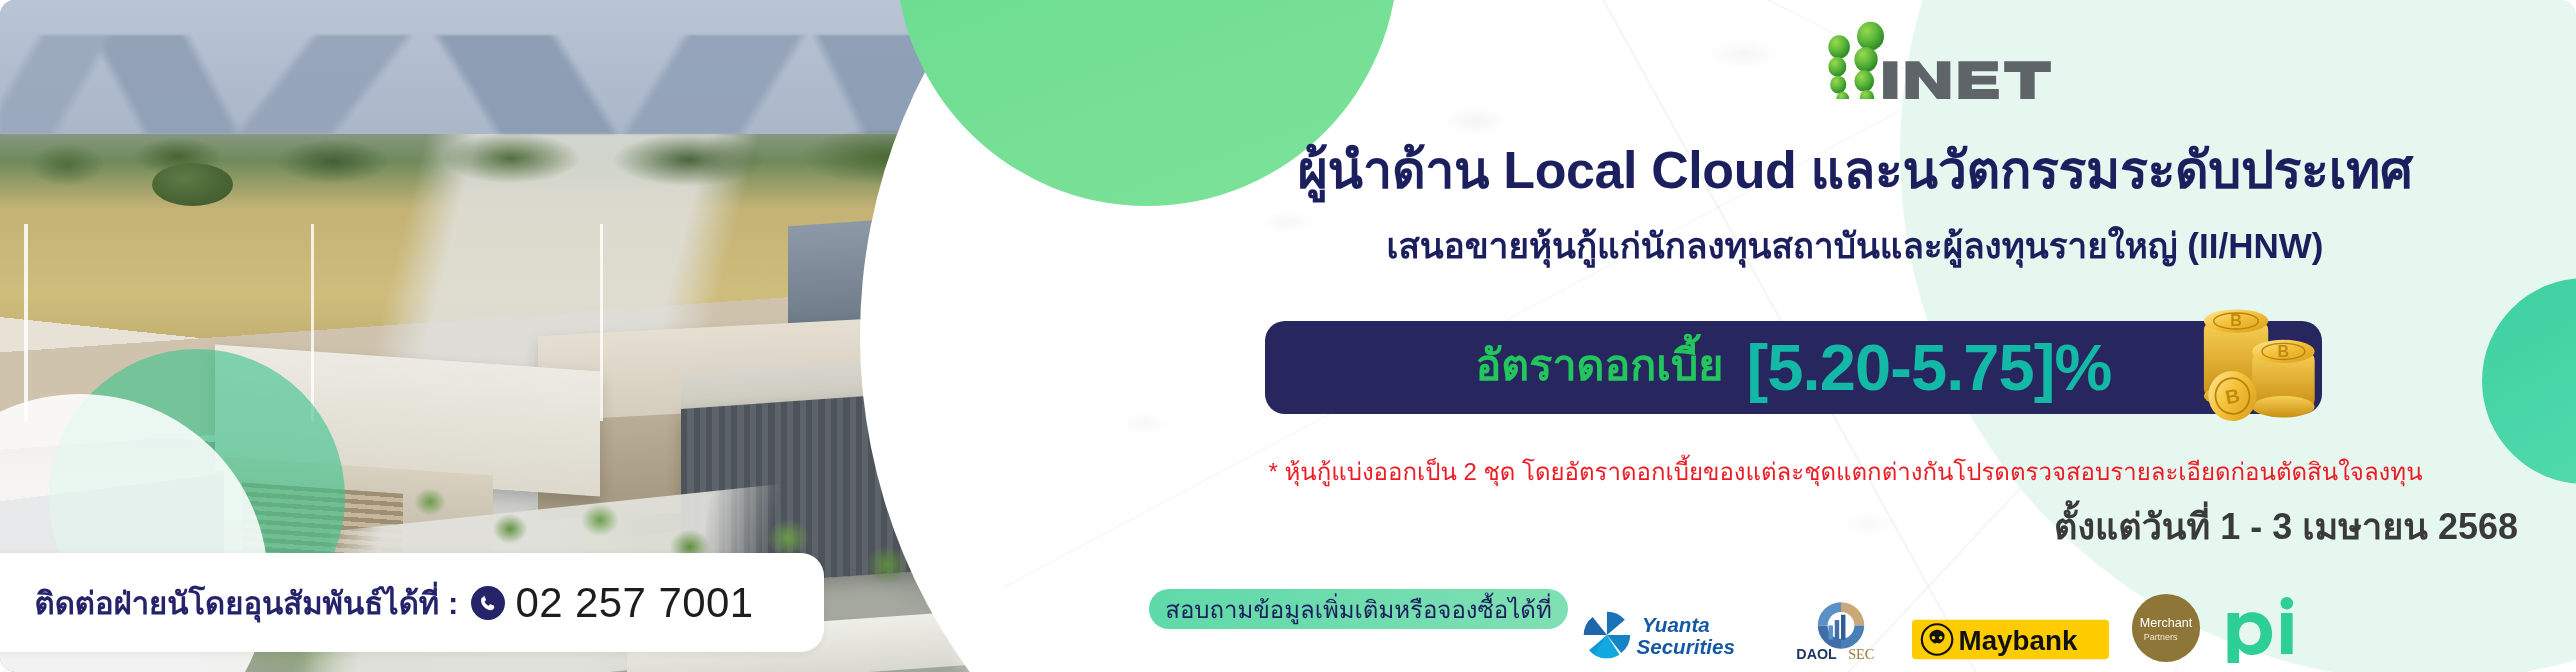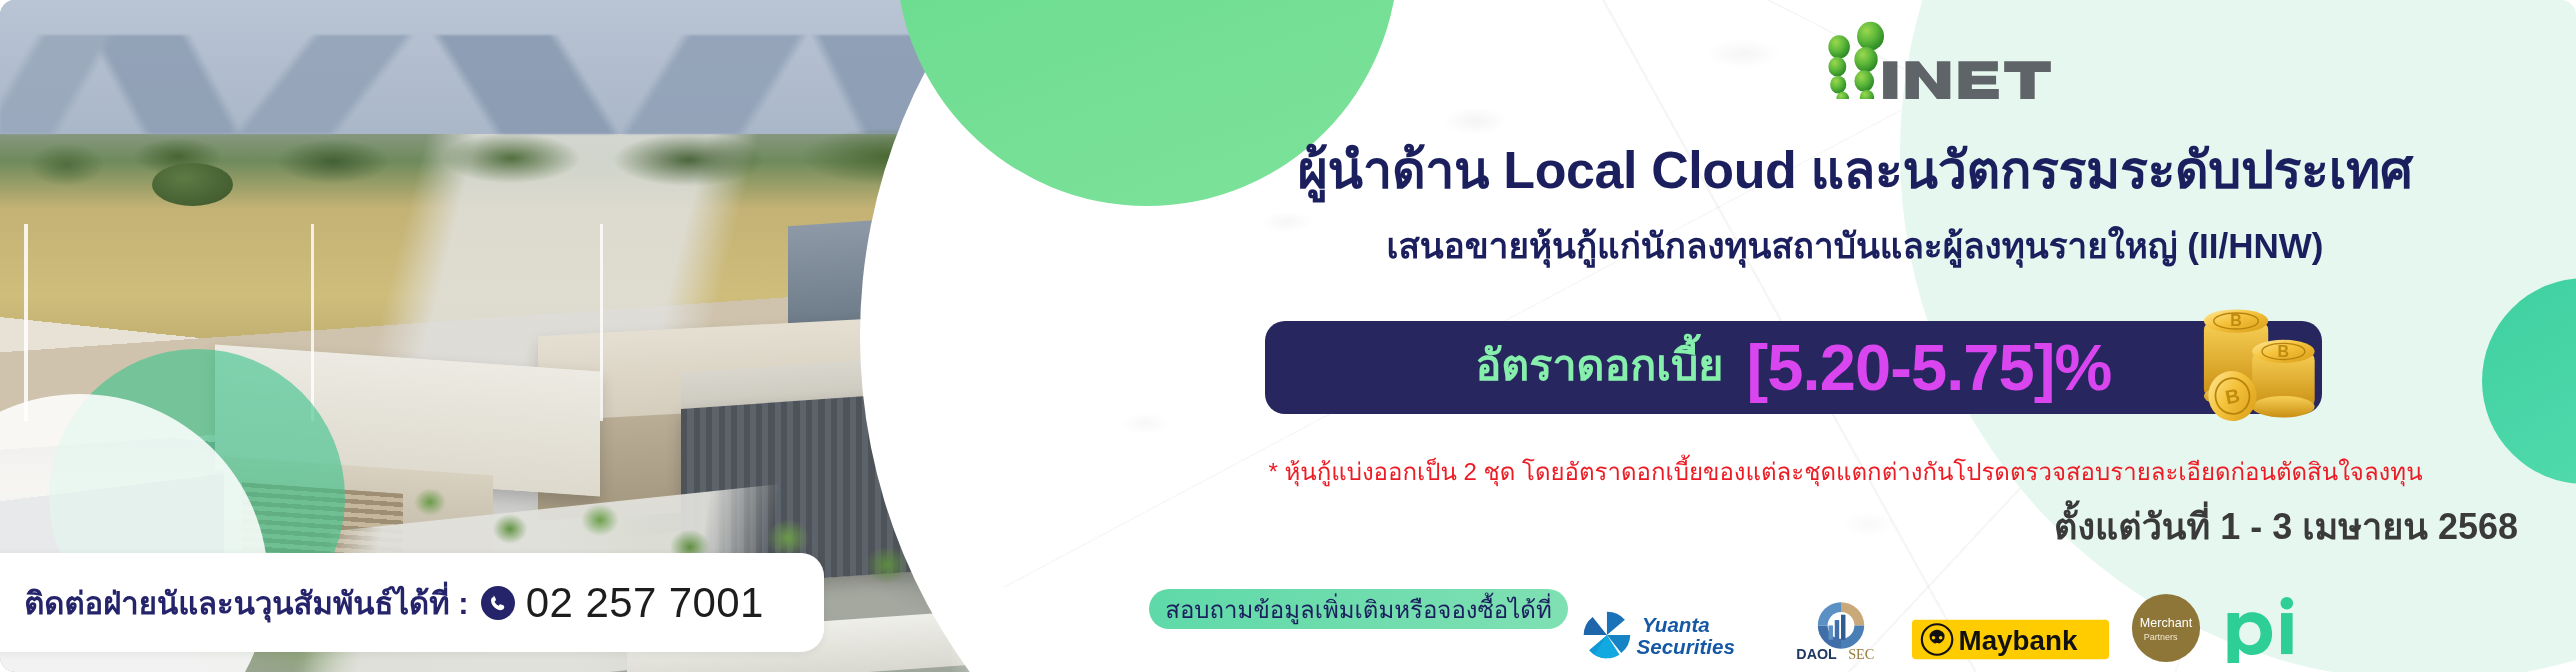--- a/index.html
+++ b/index.html
@@ -228,25 +228,25 @@
   
   .rate-badge{
     position:absolute; left:1265px; top:321px;
     width:1057px; height:93px;
     background:#27265e;
     border-radius:20px;
     display:flex; align-items:center; justify-content:center;
     gap:23px;
   }
   .rate-label{
-    color:#86efac; font-size:43px; font-weight:700; line-height:1;
+    color:#22c55e; font-size:43px; font-weight:700; line-height:1;
     padding-bottom:3.6px;
   }
   .rate-value{
-    color:#d946ef; font-size:65px; font-weight:700; line-height:1;
+    color:#14b8a6; font-size:65px; font-weight:700; line-height:1;
     letter-spacing:-0.9px;
   }
   .coins{
     position:absolute; left:2186px; top:296px;
     width:143px; height:134px;
   }
   .coins svg{ width:100%; height:100%; display:block; }
 
   .disclaimer{
     position:absolute; left:1111px; top:452px; width:1469px;
@@ -483,21 +483,21 @@
                    M19 41c0 8 5 13 12 13s12-5 12-13-5-13-12-13-12 5-12 13z"></path>
           <rect x="66" y="18" width="13" height="46"></rect>
           <circle cx="72.5" cy="7" r="7"></circle>
         </g>
       </svg>
     </div>
 
   </div>
 
   <div class="contact-card">
-    <span class="contact-text">ติดต่อฝ่ายนัและนวุนสัมพันธ์ได้ที่ :</span>
+    <span class="contact-text">ติดต่อฝ่ายนัโดยอุนสัมพันธ์ได้ที่ :</span>
     <span class="phone-icon">
       <svg viewBox="0 0 38 38" xmlns="http://www.w3.org/2000/svg">
         <circle cx="19" cy="19" r="19" fill="#25246b"></circle>
         <path d="M13.5 11c1 0 1.6.4 2 1.3l1 2.2c.4.9.2 1.6-.5 2.2l-.9.8c.9 2 2.4 3.5 4.4 4.5l.8-.9
                  c.6-.7 1.3-.9 2.2-.5l2.2 1c.9.4 1.3 1 1.3 2 0 2.2-1.8 3.4-3.8 3.4-5.6 0-11-5.4-11-11
                  0-2 1.2-3.8 3.3-3.8z" fill="#ffffff"></path>
       </svg>
     </span>
     <span class="contact-number">02 257 7001</span>
   </div>

